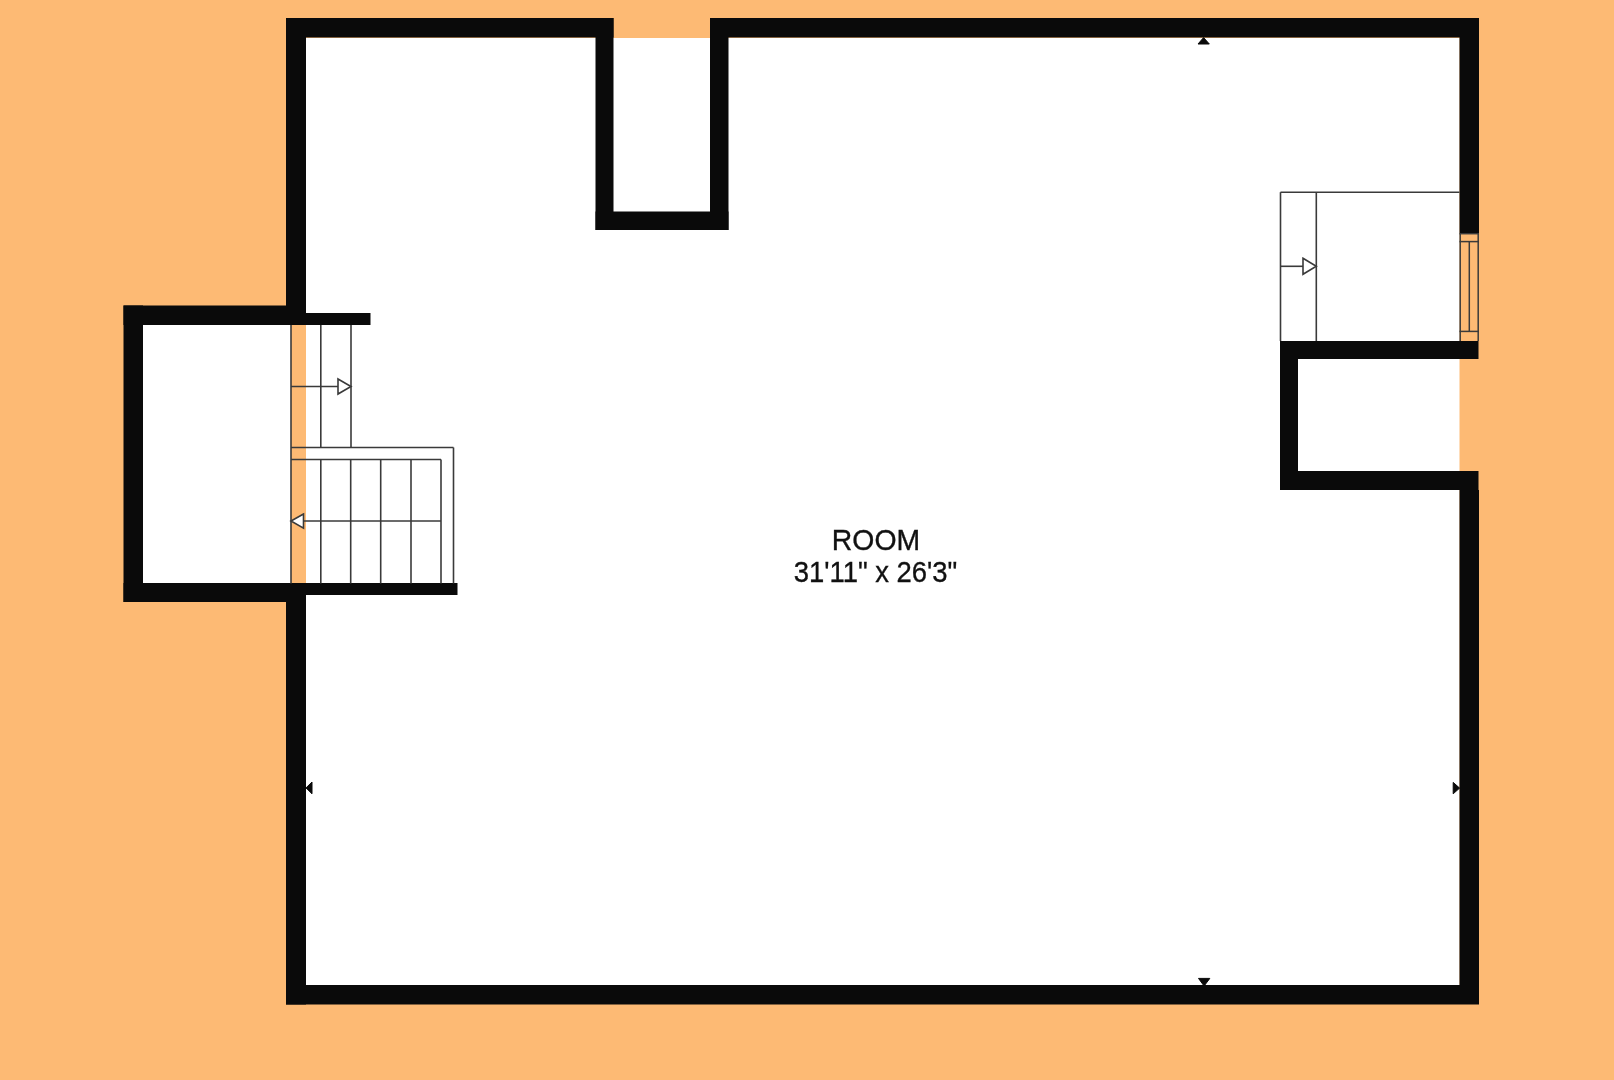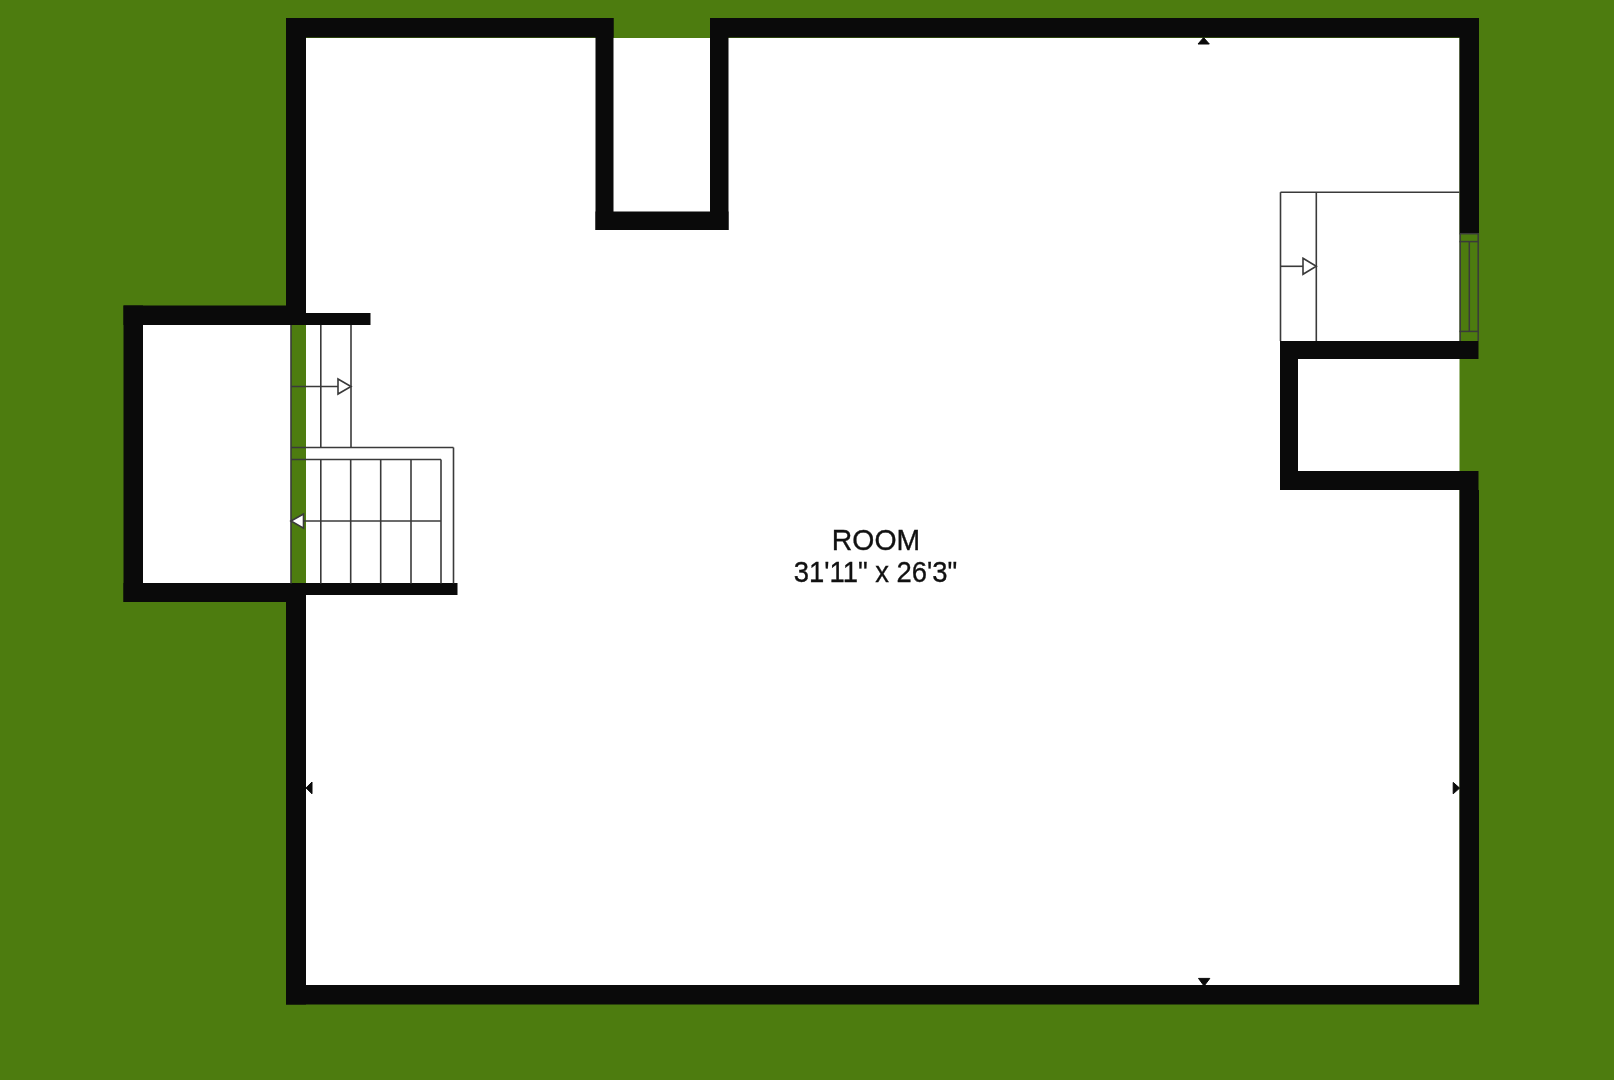--- a/index.html
+++ b/index.html
@@ -1,16 +1,16 @@
 <!DOCTYPE html>
 <html><head>
 <meta charset="utf-8">
 <style>
   html,body{margin:0;padding:0;background:#ffffff;}
-  .page{width:1614px;height:1080px;position:relative;background:#4d7c0f;overflow:hidden;}
+  .page{width:1614px;height:1080px;position:relative;background:#fdba74;overflow:hidden;}
   svg{position:absolute;left:0;top:0;}
   text{font-family:"Liberation Sans", sans-serif;fill:#111111;}
 </style>
 </head>
 <body>
 
 <div class="page">
 <svg width="1614" height="1080" viewBox="0 0 1614 1080">
 
   <rect x="306" y="38" width="1153.5" height="947" fill="#ffffff"></rect>

